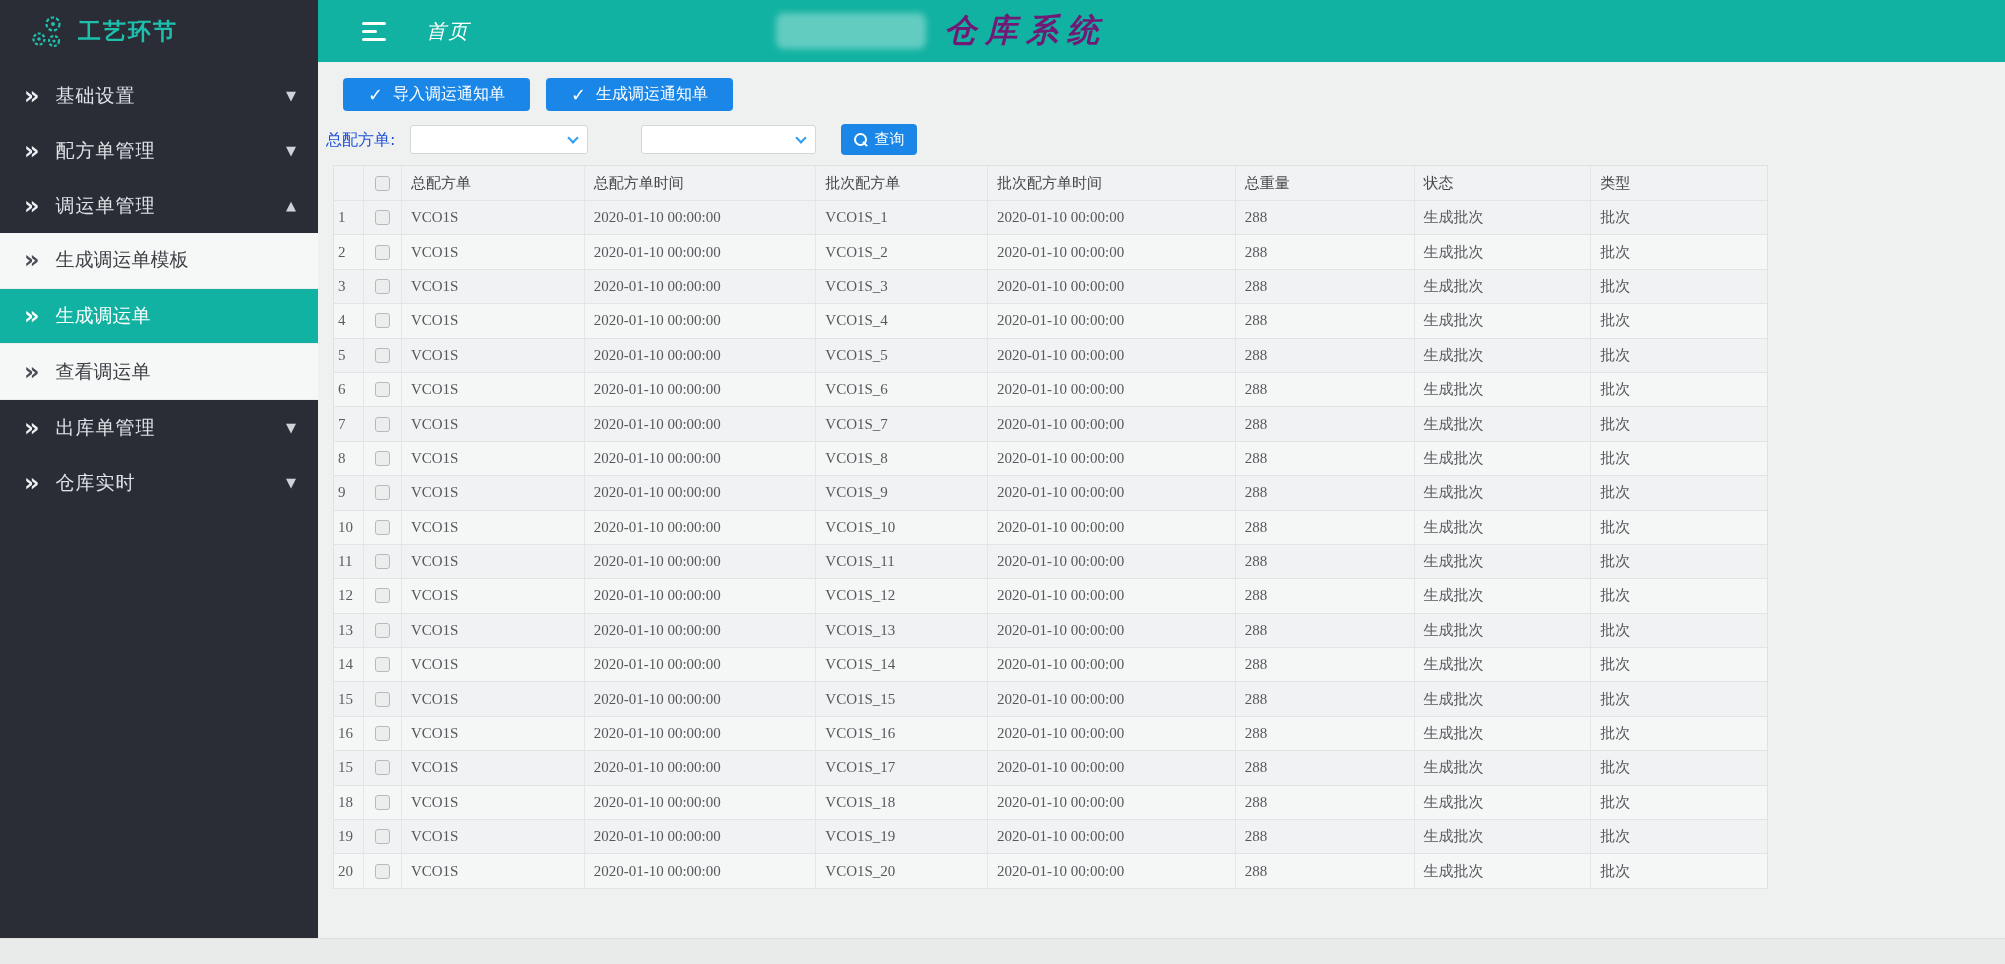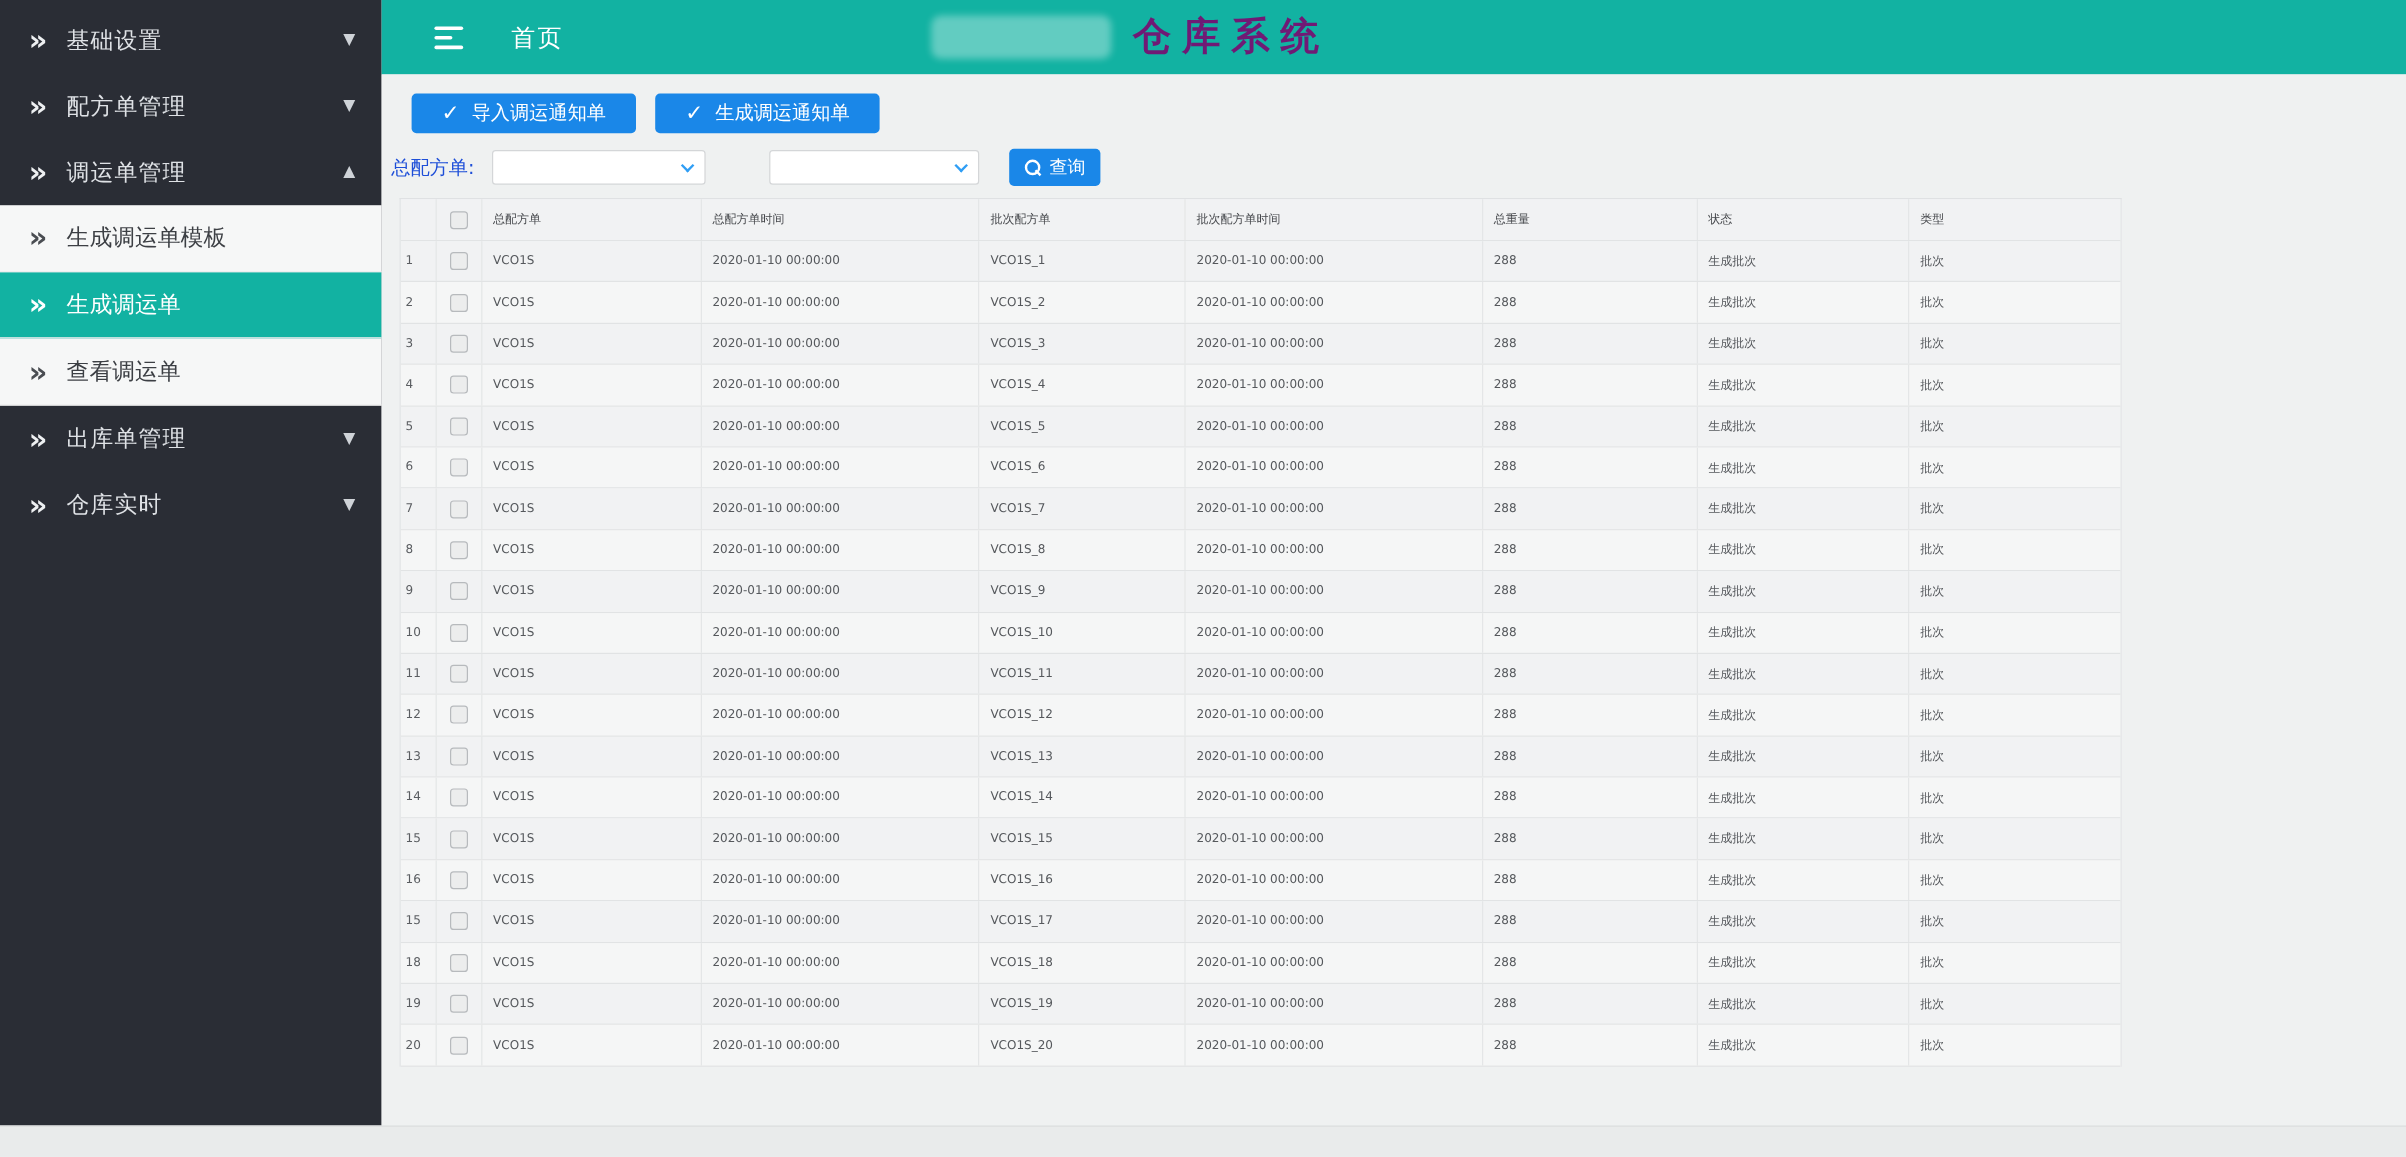--- a/index.html
+++ b/index.html
@@ -34,21 +34,21 @@
     height:55.7px; display:flex; align-items:center; padding:0 22px 0 24px;
     color:#3c3f44; font-size:19px; cursor:pointer; border-bottom:1px solid #ececec;
   }
   .sub-item .dbl { font-size:24px; font-weight:bold; margin-right:16px; color:#4a4d52; line-height:1; }
   .sub-item.selected { background:#12b2a2; color:#ffffff; }
   .sub-item.selected .dbl { color:#ffffff; }
 
   
   .main { position:absolute; left:318px; top:0; width:1687px; height:938px; }
   .topbar {
-    height:62px; background:#12b2a2; display:flex; align-items:center; position:relative;
+    height:62px; background:#12b2a2; display:flex; align-items:center; position:relative;font-style:italic;
   }
   .hamburger { margin-left:44px; display:flex; flex-direction:column; gap:5px; cursor:pointer; }
   .hamburger i { display:block; height:3px; background:#ffffff; border-radius:2px; }
   .hamburger i:nth-child(1){ width:24px; }
   .hamburger i:nth-child(2){ width:15px; }
   .hamburger i:nth-child(3){ width:24px; }
   .home-tab { color:#ffffff; font-size:20px; margin-left:40px; letter-spacing:2px; cursor:pointer; }
   .title-group { position:absolute; left:458px; top:0; height:62px; display:flex; align-items:center; }
   .redaction {
     width:150px; height:36px; background:rgba(255,255,255,0.34);
@@ -88,21 +88,21 @@
     background:#1a87e8; border:none; border-radius:4px; color:#ffffff; font-size:15px;
     display:flex; align-items:center; justify-content:center; gap:8px; cursor:pointer; font-family:inherit;
   }
   .glass { position:relative; width:13px; height:13px; }
   .glass::before { content:""; position:absolute; width:9px; height:9px; border:2px solid #fff; border-radius:50%; left:0; top:0; }
   .glass::after { content:""; position:absolute; width:2px; height:6px; background:#fff; transform:rotate(-45deg); left:10px; top:8px; }
 
   
   .tbl {
     position:absolute; left:15px; top:103px; width:1435px;
-    border:1px solid #dfe1e3; border-bottom:none; background:#f3f4f5; font-size:10px;
+    border:1px solid #dfe1e3; border-bottom:none; background:#f3f4f5; font-size:15px;font-family:Liberation Serif, serif;
   }
   .tr { display:flex; height:34.4px; border-bottom:1px solid #e1e3e4; align-items:center; }
   .tr.head { height:35px; background:#f1f2f3; color:#46484c; }
   .tr.row:nth-child(odd) { background:#f5f6f6; }
   .tr.row:nth-child(even) { background:#f1f2f3; }
   .td { padding-left:9px; height:100%; display:flex; align-items:center; border-right:1px solid #e4e6e7; overflow:hidden; white-space:nowrap; }
   .td:last-child { border-right:none; }
   .c-idx { width:30px; padding-left:4px; justify-content:flex-start; color:#5a5d61; }
   .c-chk { width:38px; justify-content:center; padding-left:0; }
   .c1 { width:183px; }
@@ -118,20 +118,35 @@
 
   
   .logo-icon svg { display:block; }
 
   .bottom-strip { position:absolute; left:0; top:938px; width:2005px; height:26px; background:#e9ebeb; border-top:1px solid #dddfdf; }
 </style>
 </head>
 <body>
 
 <div class="sidebar">
+  <div class="logo-row">
+    <span class="logo-icon">
+      <svg width="36" height="36" viewBox="0 0 36 36">
+        <g fill="none" stroke="#1fbfae" stroke-width="2.2">
+          <circle cx="23" cy="11" r="6.5" stroke-dasharray="3.5 2"></circle>
+          <circle cx="23" cy="11" r="2" fill="#1fbfae" stroke="none"></circle>
+          <circle cx="9" cy="26" r="5.5" stroke-dasharray="3 1.8"></circle>
+          <circle cx="9" cy="26" r="1.8" fill="#1fbfae" stroke="none"></circle>
+          <circle cx="24" cy="28" r="5" stroke-dasharray="3 1.8"></circle>
+          <circle cx="24" cy="28" r="1.6" fill="#1fbfae" stroke="none"></circle>
+        </g>
+      </svg>
+    </span>
+    <span class="logo-text">工艺环节</span>
+  </div>
 
   <div class="nav-items">
     <div class="nav-item">
       <span class="dbl">»</span>
       <span class="lbl">基础设置</span>
       <span class="tri">▼</span>
     </div>
     <div class="nav-item">
       <span class="dbl">»</span>
       <span class="lbl">配方单管理</span>

